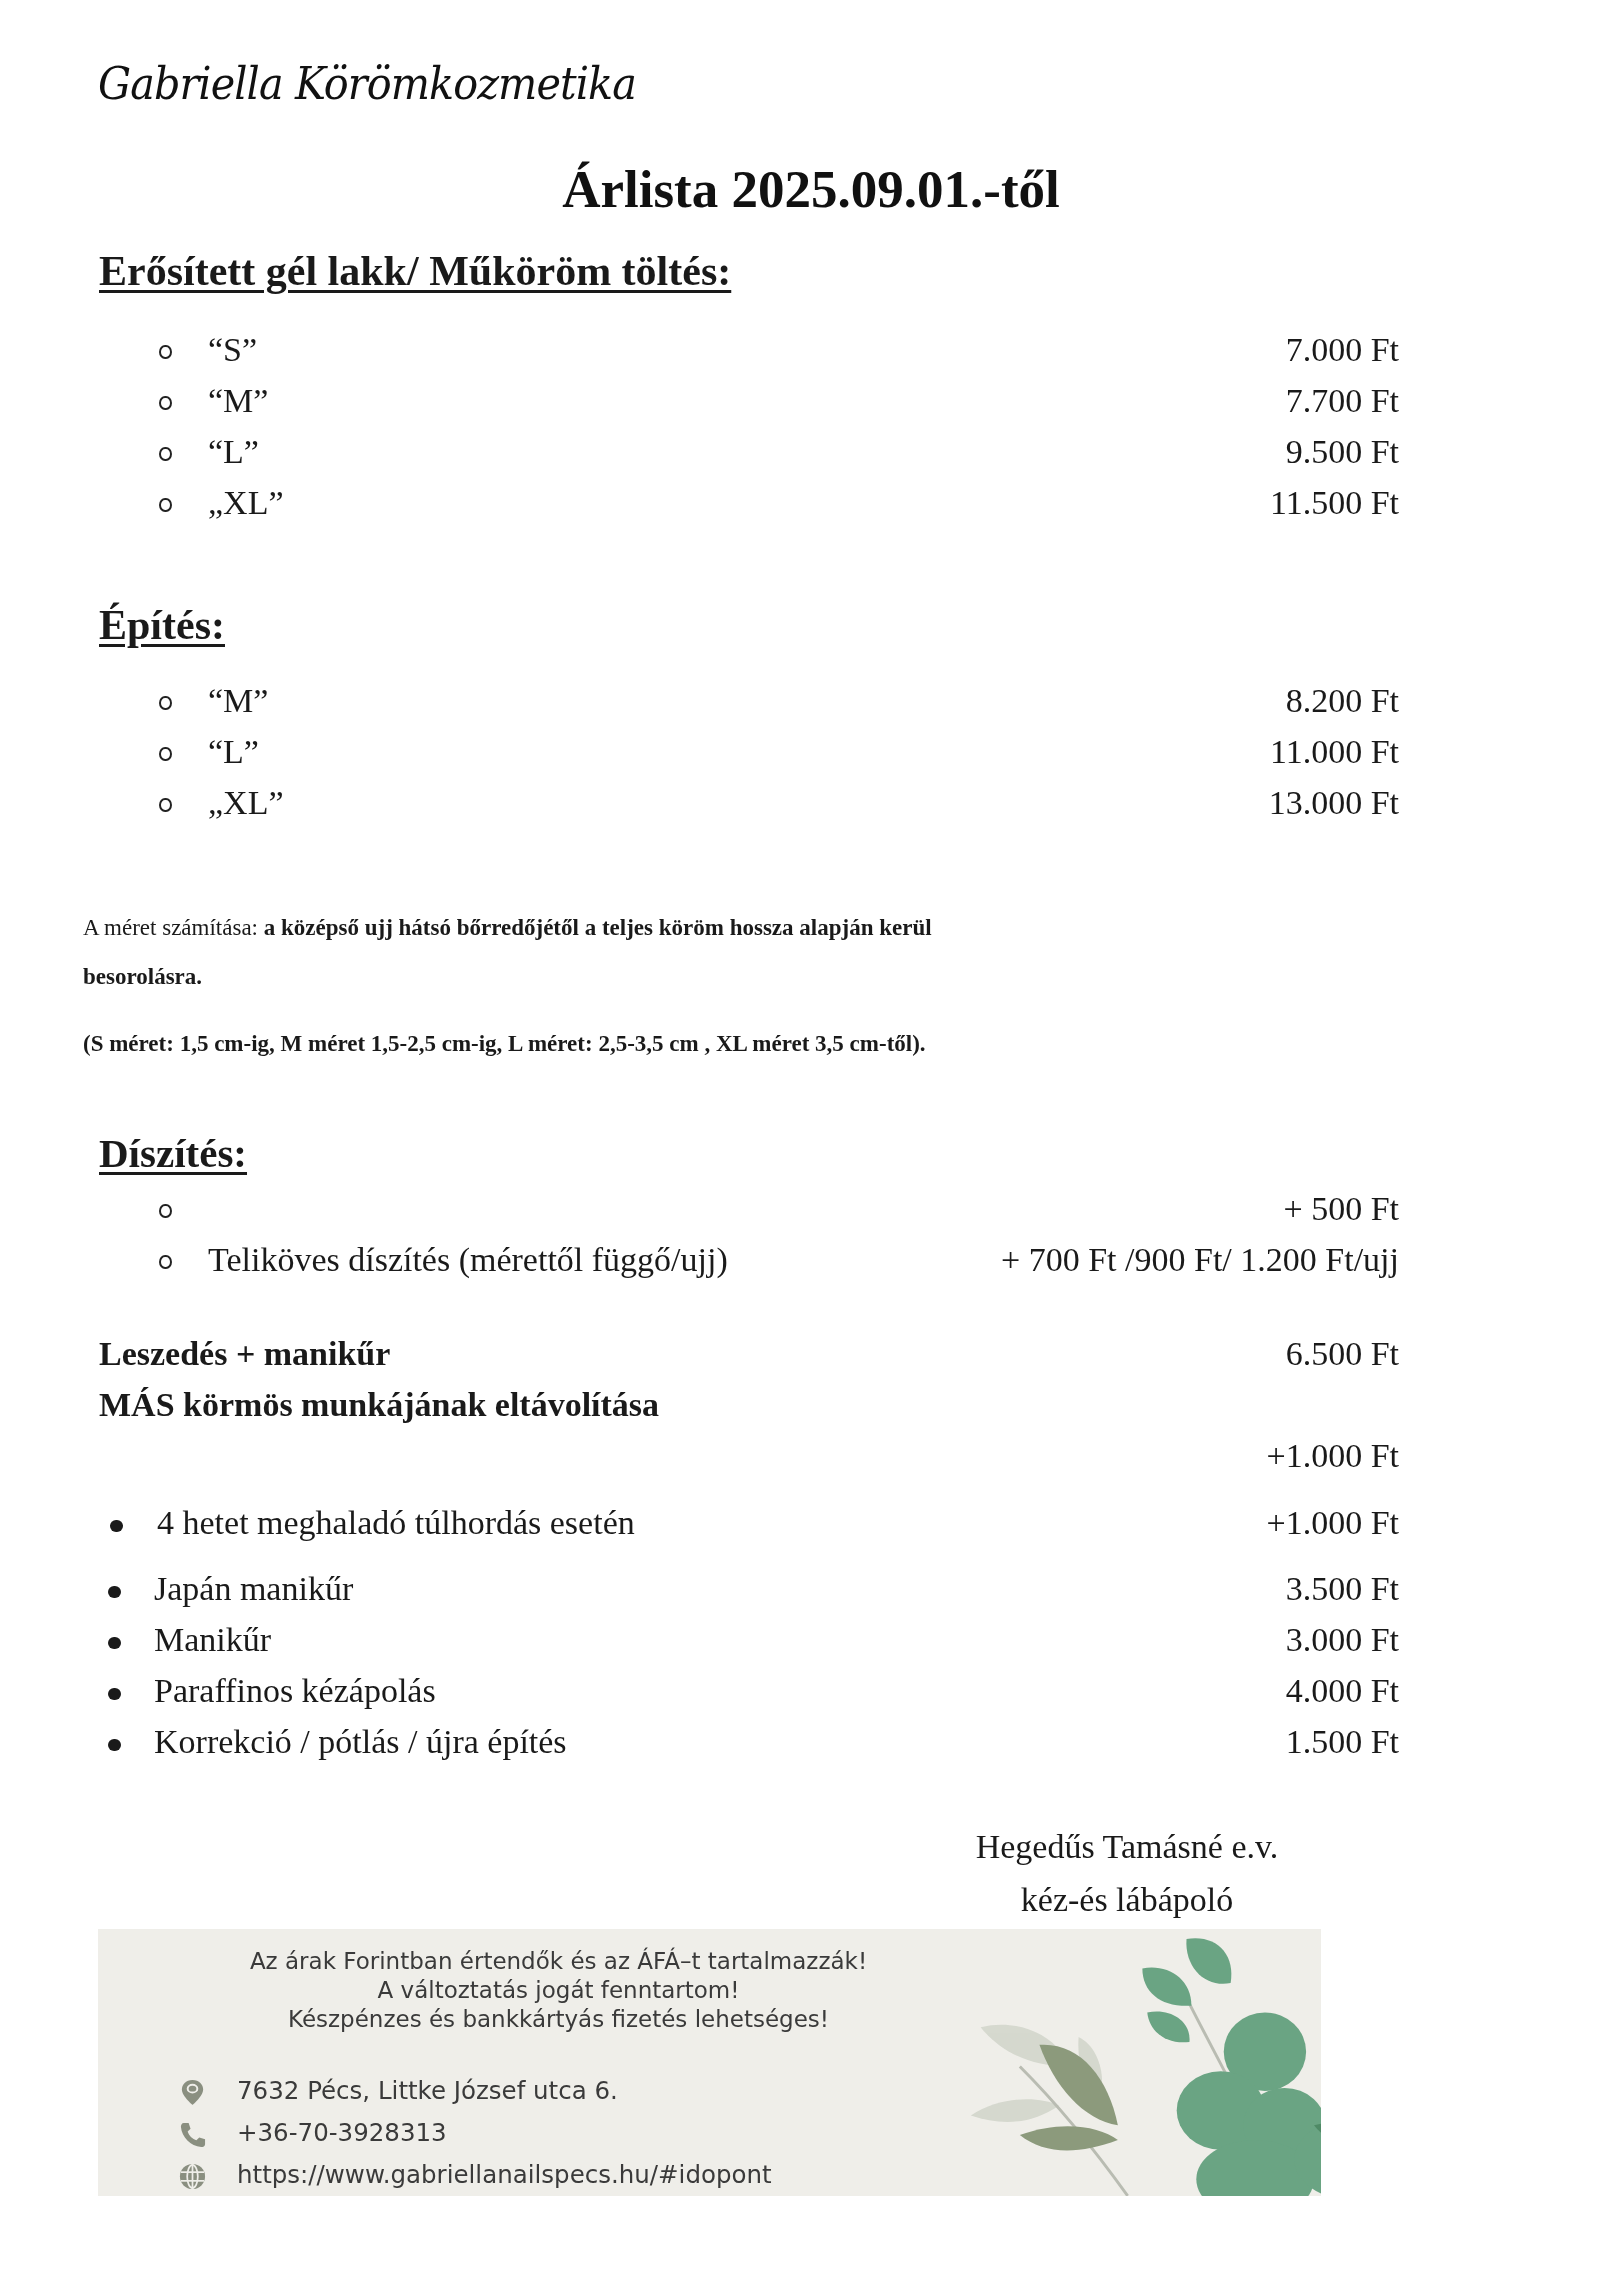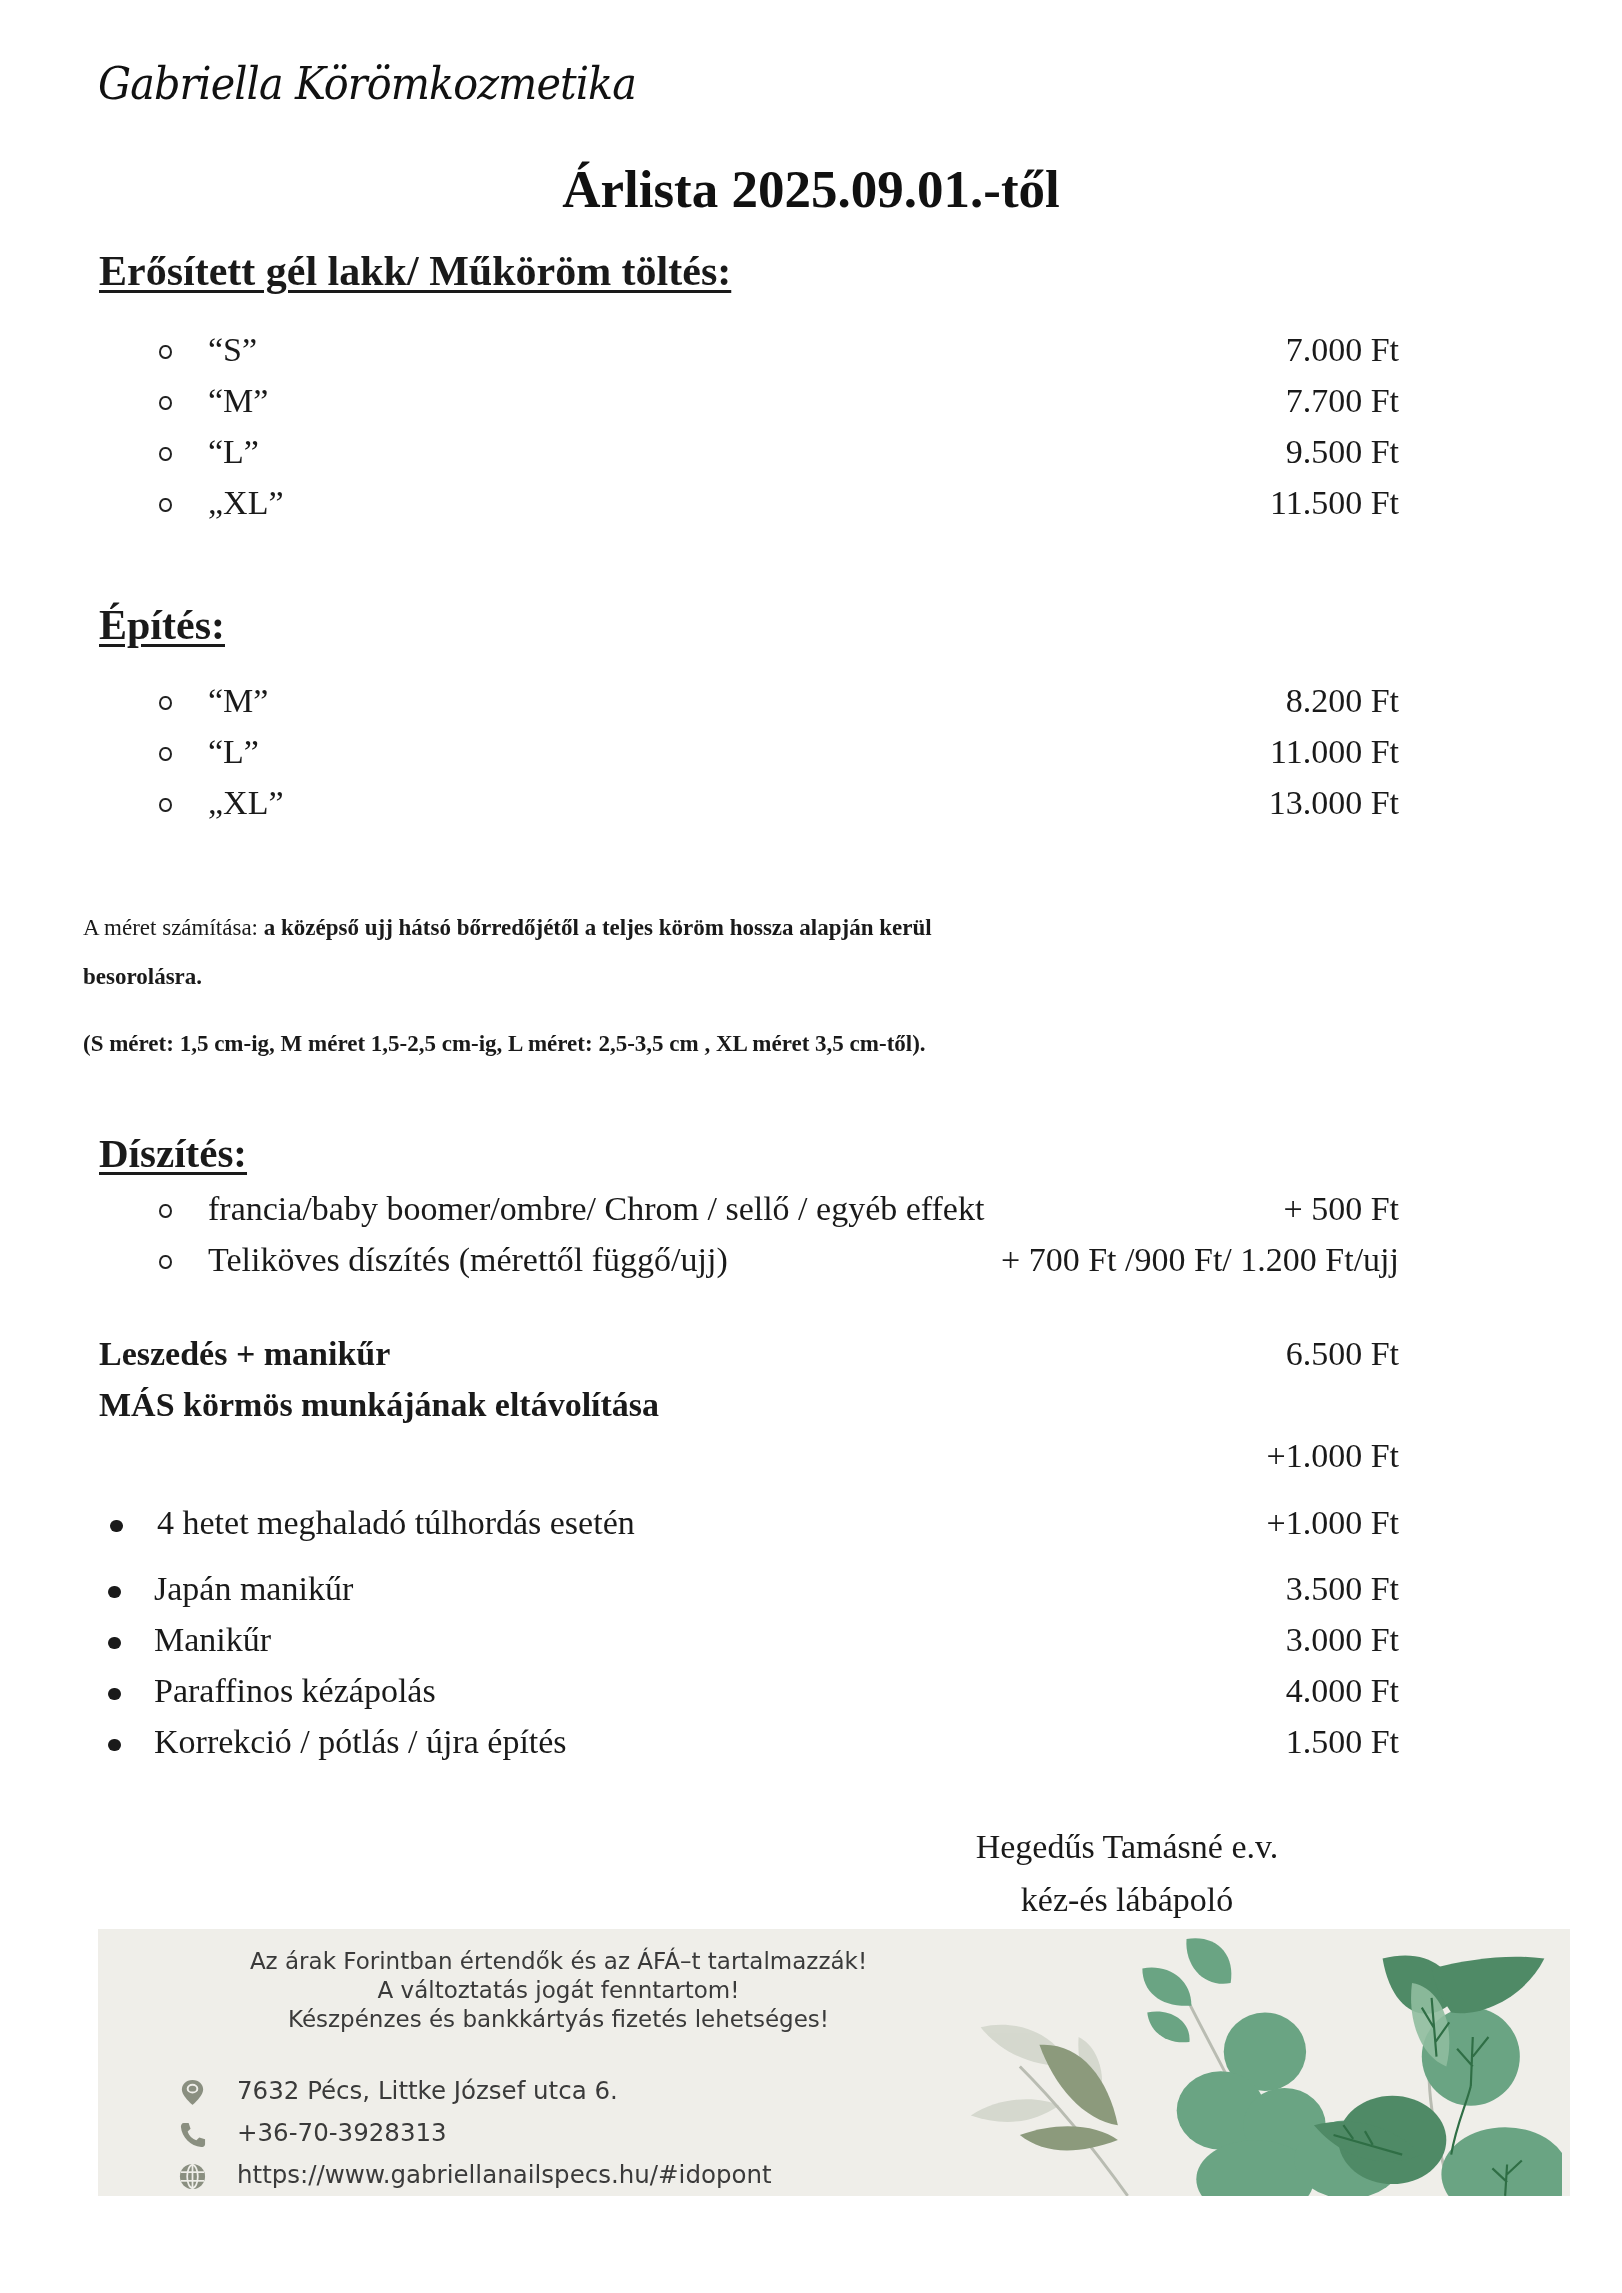--- a/index.html
+++ b/index.html
@@ -14,21 +14,21 @@
   .row { position:absolute; left:0; width:1622px; height:49px; font-size:34px; }
   .row .bul { position:absolute; left:159px; top:13.7px; width:12.7px; height:14.7px; border:2px solid #222; border-radius:50%; box-sizing:border-box; }
   .row .bul.fill { left:108px; top:15.7px; width:12.7px; height:12.7px; background:#1a1a1a; border:none; }
   .row .lbl { position:absolute; left:208px; top:0; white-space:nowrap; }
   .row .lbl.l2 { left:154px; }
   .row .prc { position:absolute; right:223px; top:0; white-space:nowrap; text-align:right; }
   .row .prc.mid { right:451px; }
   .para { position:absolute; left:83px; font-size:23px; line-height:49px; white-space:nowrap; }
   .b { font-weight:bold; }
   .sig { position:absolute; left:882px; width:490px; text-align:center; font-size:34px; line-height:51px; }
-  .banner { position:absolute; left:98px; top:1929px; width:1472px; height:267px; background:#efeee9; overflow:hidden; }
+  .banner { position:absolute; left:98px; top:1929px; width:1223px; height:267px; background:#efeee9; overflow:hidden; }
   .banner .note { position:absolute; left:0; width:921px; text-align:center; font-family:"DejaVu Sans","Liberation Sans",sans-serif;
                   font-size:23px; line-height:29px; color:#3a3a3a; top:17.6px; }
   .contact { position:absolute; left:80px; height:35px; font-family:"DejaVu Sans","Liberation Sans",sans-serif; font-size:24.5px; color:#3a3a3a; white-space:nowrap; }
   .contact .ic { position:absolute; left:0; top:2px; width:29px; height:29px; }
   .contact .tx { position:absolute; left:59px; top:0; }
   .leaves { position:absolute; left:863px; top:0; width:601px; height:267px; }
 </style>
 </head>
 <body>
 
@@ -76,21 +76,20 @@
 
 <div class="para" style="top:903px">
   <span>A méret számítása: </span><span class="b">a középső ujj hátsó bőrredőjétől a teljes köröm hossza alapján kerül</span>
 </div>
 <div class="para b" style="top:952px">besorolásra.</div>
 <div class="para b" style="top:1019px">(S méret: 1,5 cm-ig, M méret 1,5-2,5 cm-ig, L méret: 2,5-3,5 cm , XL méret 3,5 cm-től).</div>
 
 <div class="abs sec-head big" style="top:1129px">Díszítés:</div>
 <div class="row" style="top:1190px">
   <span class="bul"></span>
-  <span class="lbl">francia/baby boomer/ombre/ Chrom / sellő / egyéb effekt</span>
   <span class="prc">+ 500 Ft</span>
 </div>
 <div class="row" style="top:1241px">
   <span class="bul"></span>
   <span class="lbl">Teliköves díszítés (mérettől függő/ujj)</span>
   <span class="prc">+ 700 Ft /900 Ft/ 1.200 Ft/ujj</span>
 </div>
 
 <div class="row" style="top:1335px">
   <span class="lbl b" style="left:99px">Leszedés + manikűr</span>

